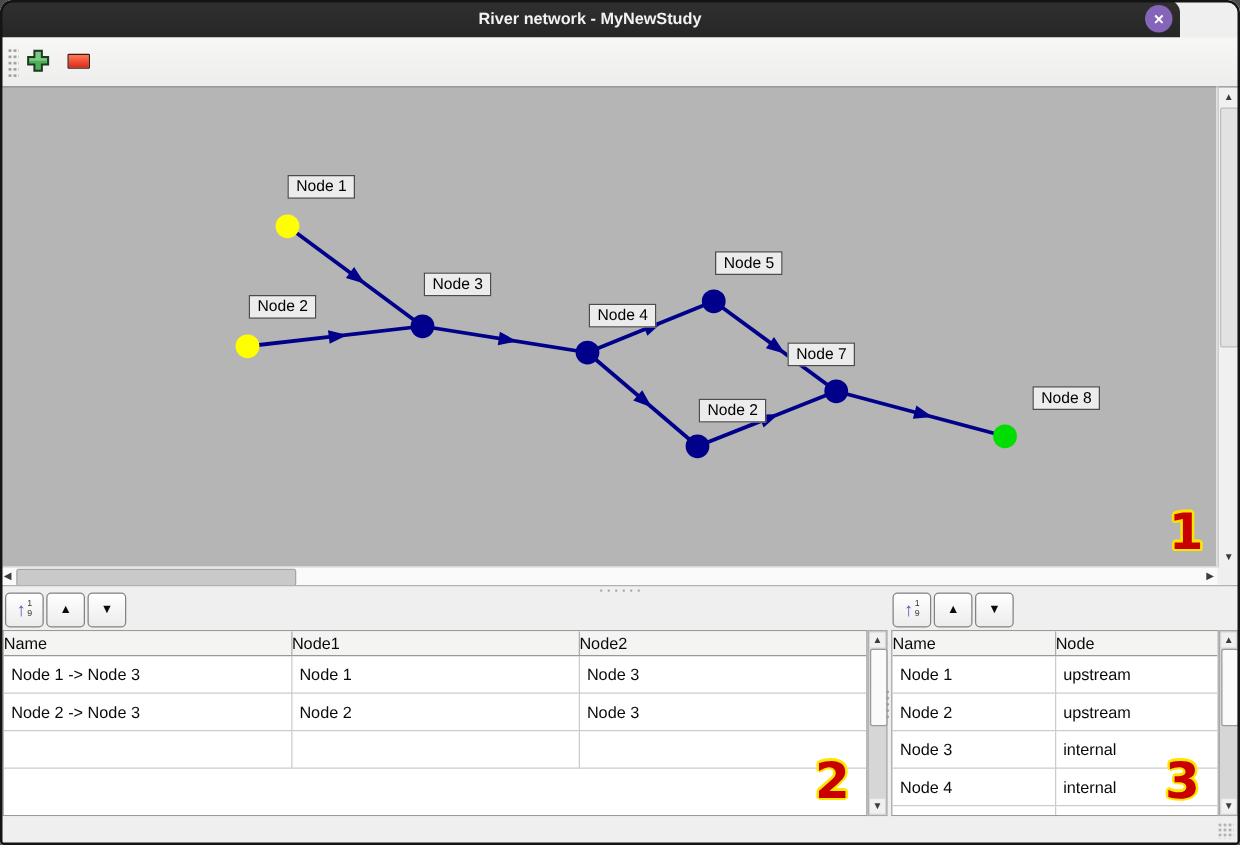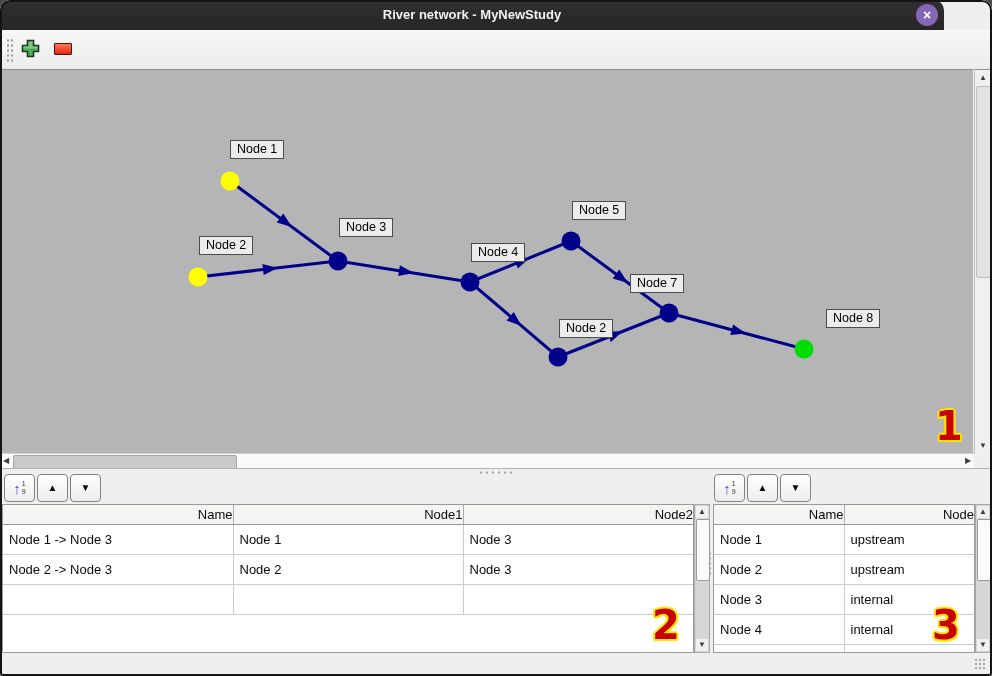--- a/index.html
+++ b/index.html
@@ -51,21 +51,21 @@
             background:linear-gradient(#ffffff,#ececec);display:flex;align-items:center;
             justify-content:center;cursor:pointer;}
   .tri{font-size:10px;color:#0b0b0b;line-height:1;}
   .sort-ic{display:flex;align-items:center;}
   .sort-ic .arr{color:#5356c5;font-size:15px;font-weight:bold;line-height:1;}
   .sort-ic .digs{display:flex;flex-direction:column;font-size:7px;color:#333;line-height:1.15;margin-left:1px;}
   .table-wrap{position:absolute;top:504px;overflow:hidden;background:#fff;
               border:1px solid #9a9a9a;box-sizing:border-box;}
   table{border-collapse:collapse;table-layout:fixed;width:100%;font-size:13px;color:#0a0a0a;}
   th{height:19px;font-weight:normal;background:#f4f4f3;border-bottom:1px solid #999;
-     border-right:1px solid #aeaeae;text-align:right;padding:0;}
+     border-right:1px solid #aeaeae;text-align:left;padding:0;}
   th:last-child{border-right:none;}
   td{height:29px;border-bottom:1px solid #cbcbcb;border-right:1px solid #cbcbcb;
      padding:0 0 0 6px;text-align:left;background:#fff;}
   td:last-child{border-right:none;}
   
   .vsb-table{position:absolute;top:504px;width:16px;height:149px;background:#d6d6d6;
              border:1px solid #a8a8a8;box-sizing:border-box;}
   .vsb-table .thumb{position:absolute;left:1px;top:14px;width:12px;height:60px;background:#fafafa;
                     border:1px solid #9a9a9a;border-radius:2px;}
   .vsb-table .sb-arrow{background:#f0f0f0;}

